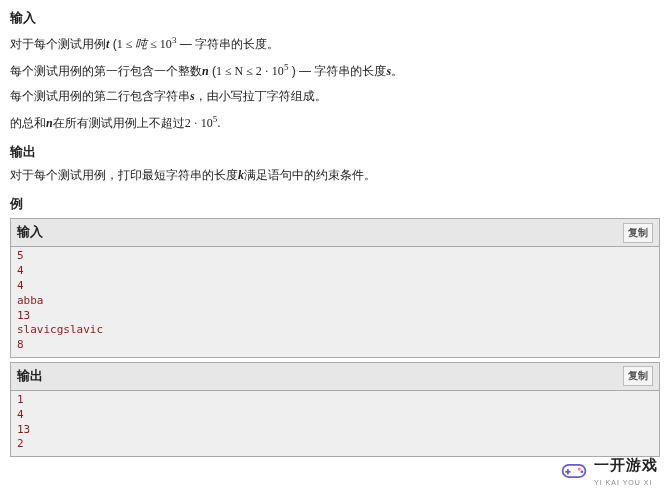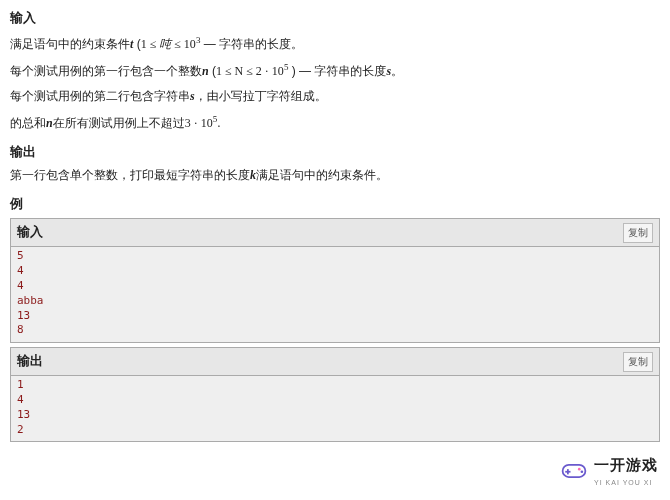--- a/index.html
+++ b/index.html
@@ -41,21 +41,21 @@
       font-size: 13px;
       background: #e7e7e7;
     }
     .copy-btn {
       font-size: 10px;
       padding: 1px 4px;
       border: 1px solid #bbb;
       background: #f5f5f5;
       cursor: pointer;
       color: #555;
-      font-weight: normal;
+      font-weight: bold;
     }
     .example-content {
       padding: 2px 6px 4px 6px;
       background: #efefef;
     }
     .example-line {
       font-family: Consolas, Monaco, monospace;
       font-size: 11px;
       color: #8b1a1a;
       line-height: 1.35;
@@ -82,54 +82,55 @@
     }
     .logo-main { font-size: 15px; font-weight: bold; color: #222; letter-spacing: 1px; }
     .logo-sub { font-size: 7px; color: #888; letter-spacing: 1px; }
   </style>
 </head>
 <body>
 
 <h4>输入</h4>
 
 <p>
-  <span>满足语句中的约束条件</span><span class="math bold-math">t</span><span> (</span><span class="math"><span class="num">1 ≤ </span><span>吨</span><span class="num"> ≤ 10</span><sup>3</sup></span><span> — 字符串的长度。</span>
+  <span>对于每个测试用例</span><span class="math bold-math">t</span><span> (</span><span class="math"><span class="num">1 ≤ </span><span>吨</span><span class="num"> ≤ 10</span><sup>3</sup></span><span> — 字符串的长度。</span>
 </p>
 
 <p>
   <span>每个测试用例的第一行包含一个整数</span><span class="math bold-math">n</span><span> (</span><span class="math"><span class="num">1 ≤ N ≤ 2 · 10</span><sup>5</sup></span><span> )   — 字符串的长度</span><span class="math bold-math">s</span><span>。</span>
 </p>
 
 <p>
   <span>每个测试用例的第二行包含字符串</span><span class="math bold-math">s</span><span>，由小写拉丁字符组成。</span>
 </p>
 
 <p>
-  <span>的总和</span><span class="math bold-math">n</span><span>在所有测试用例上不超过</span><span class="math"><span class="num">3 · 10</span><sup>5</sup></span><span>.</span>
+  <span>的总和</span><span class="math bold-math">n</span><span>在所有测试用例上不超过</span><span class="math"><span class="num">2 · 10</span><sup>5</sup></span><span>.</span>
 </p>
 
 <h4>输出</h4>
 
 <p>
-  <span>第一行包含单个整数，打印最短字符串的长度</span><span class="math bold-math">k</span><span>满足语句中的约束条件。</span>
+  <span>对于每个测试用例，打印最短字符串的长度</span><span class="math bold-math">k</span><span>满足语句中的约束条件。</span>
 </p>
 
 <h4>例</h4>
 
 <div class="example-box">
   <div class="example-header">
     <span>输入</span>
     <span class="copy-btn">复制</span>
   </div>
   <div class="example-content" id="ex-input">
       <div class="example-line">5</div>
       <div class="example-line">4</div>
       <div class="example-line">4</div>
       <div class="example-line">abba</div>
       <div class="example-line">13</div>
+      <div class="example-line">slavicgslavic</div>
       <div class="example-line">8</div>
     </div>
 </div>
 
 <div class="example-box">
   <div class="example-header">
     <span>输出</span>
     <span class="copy-btn">复制</span>
   </div>
   <div class="example-content" id="ex-output">

